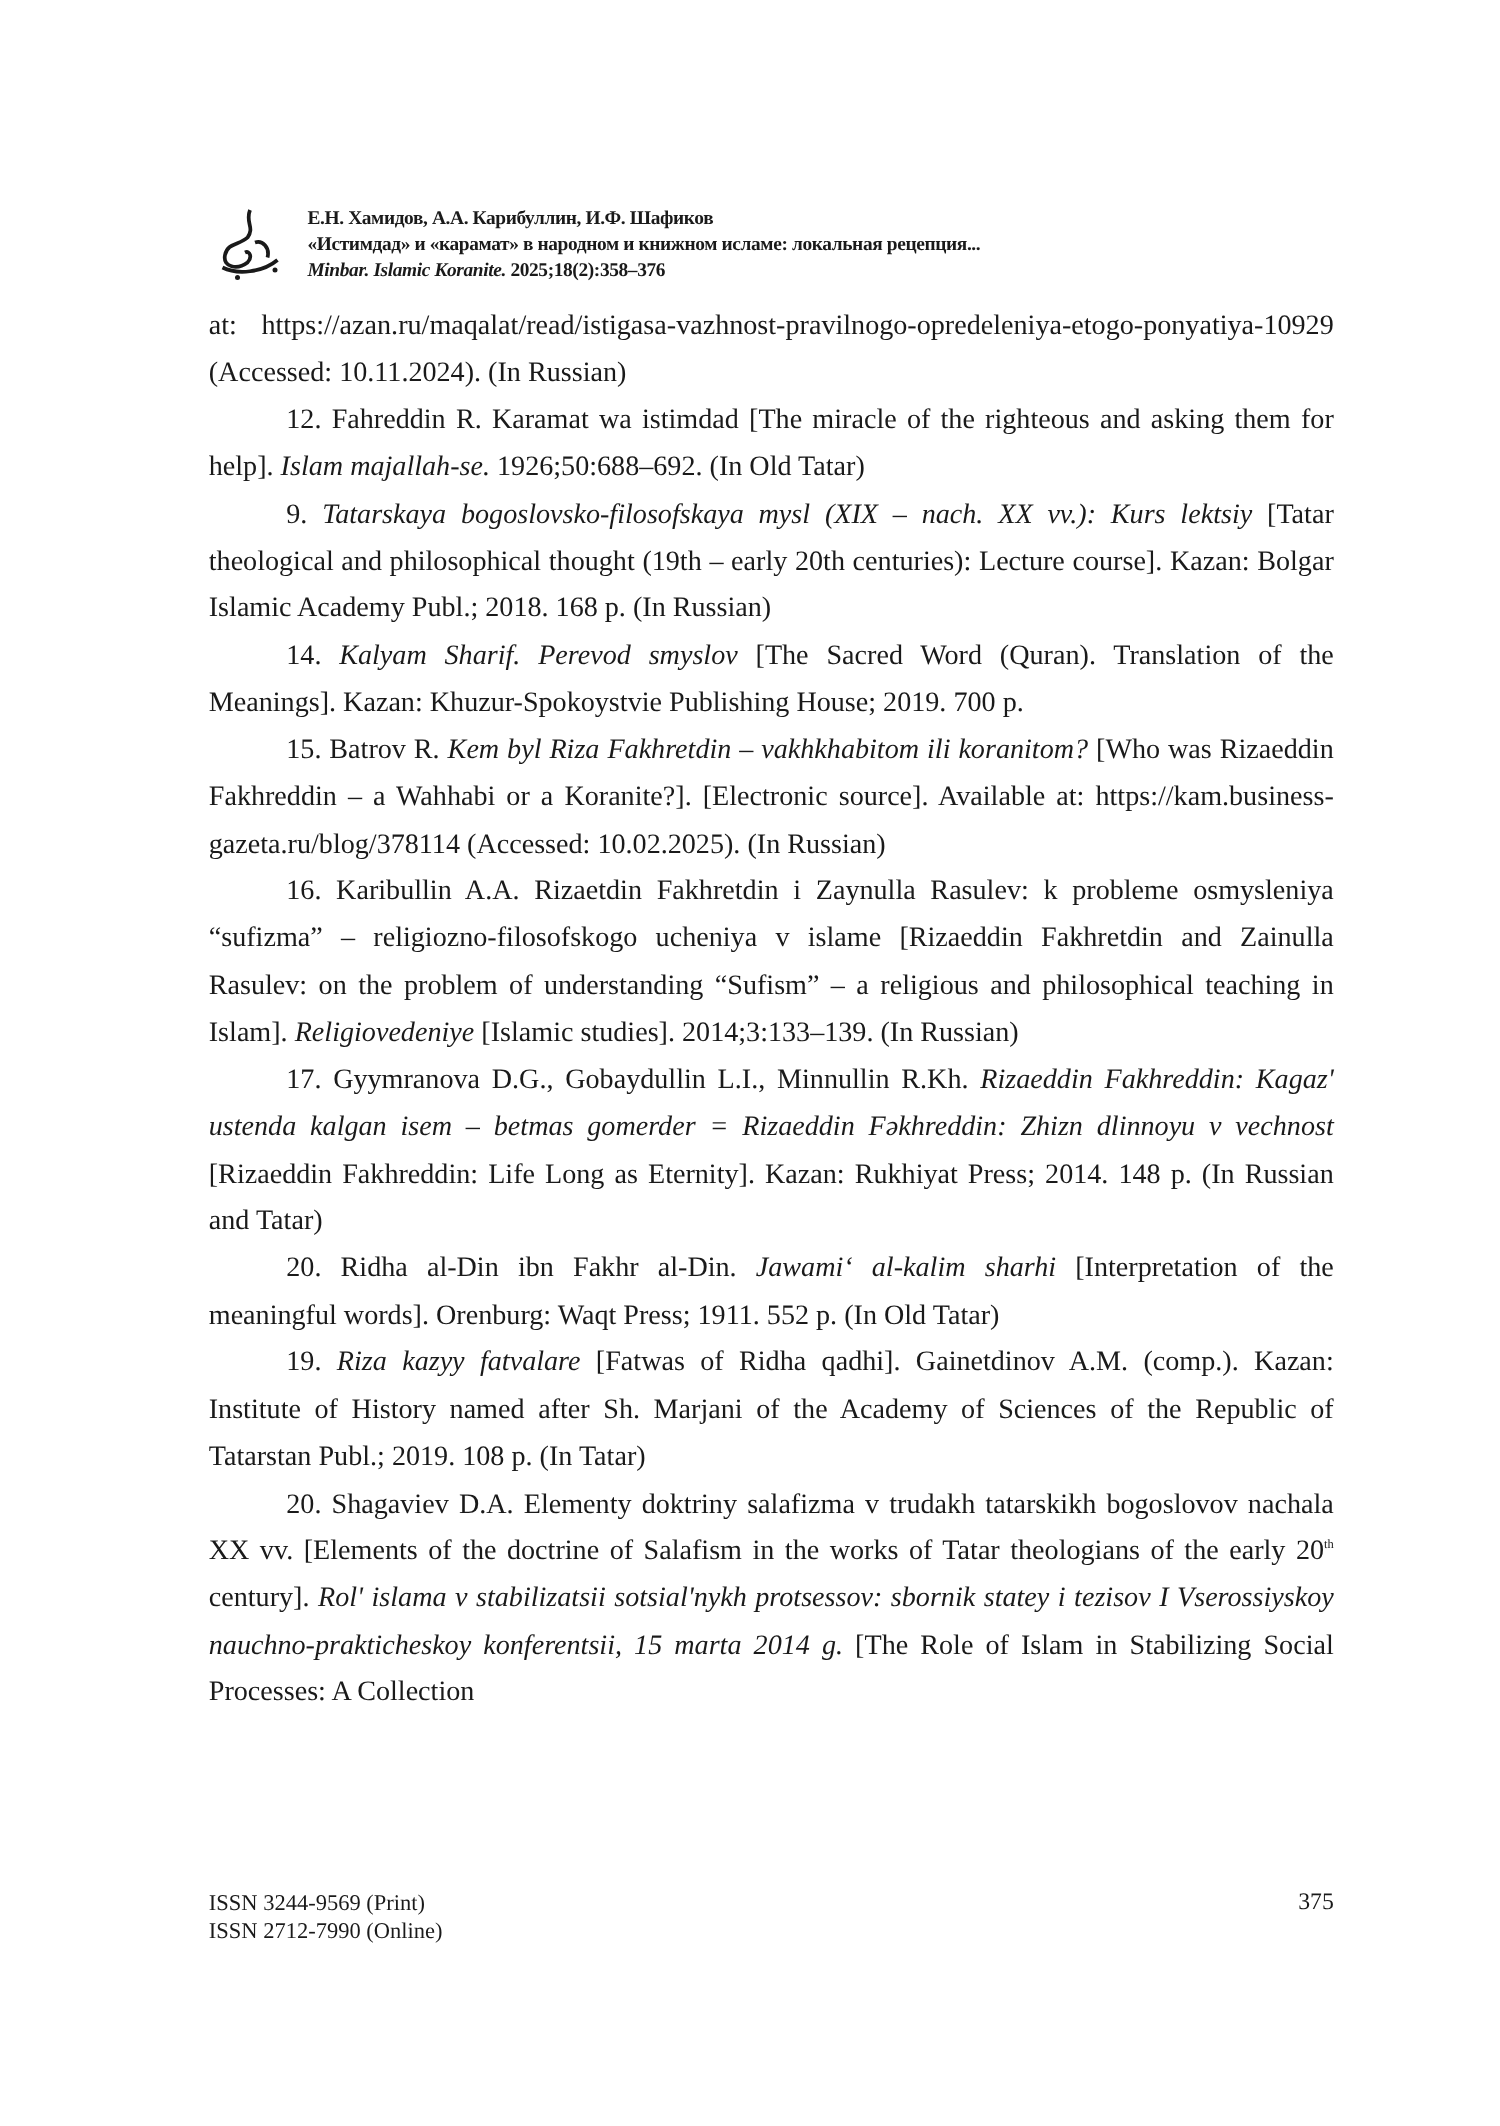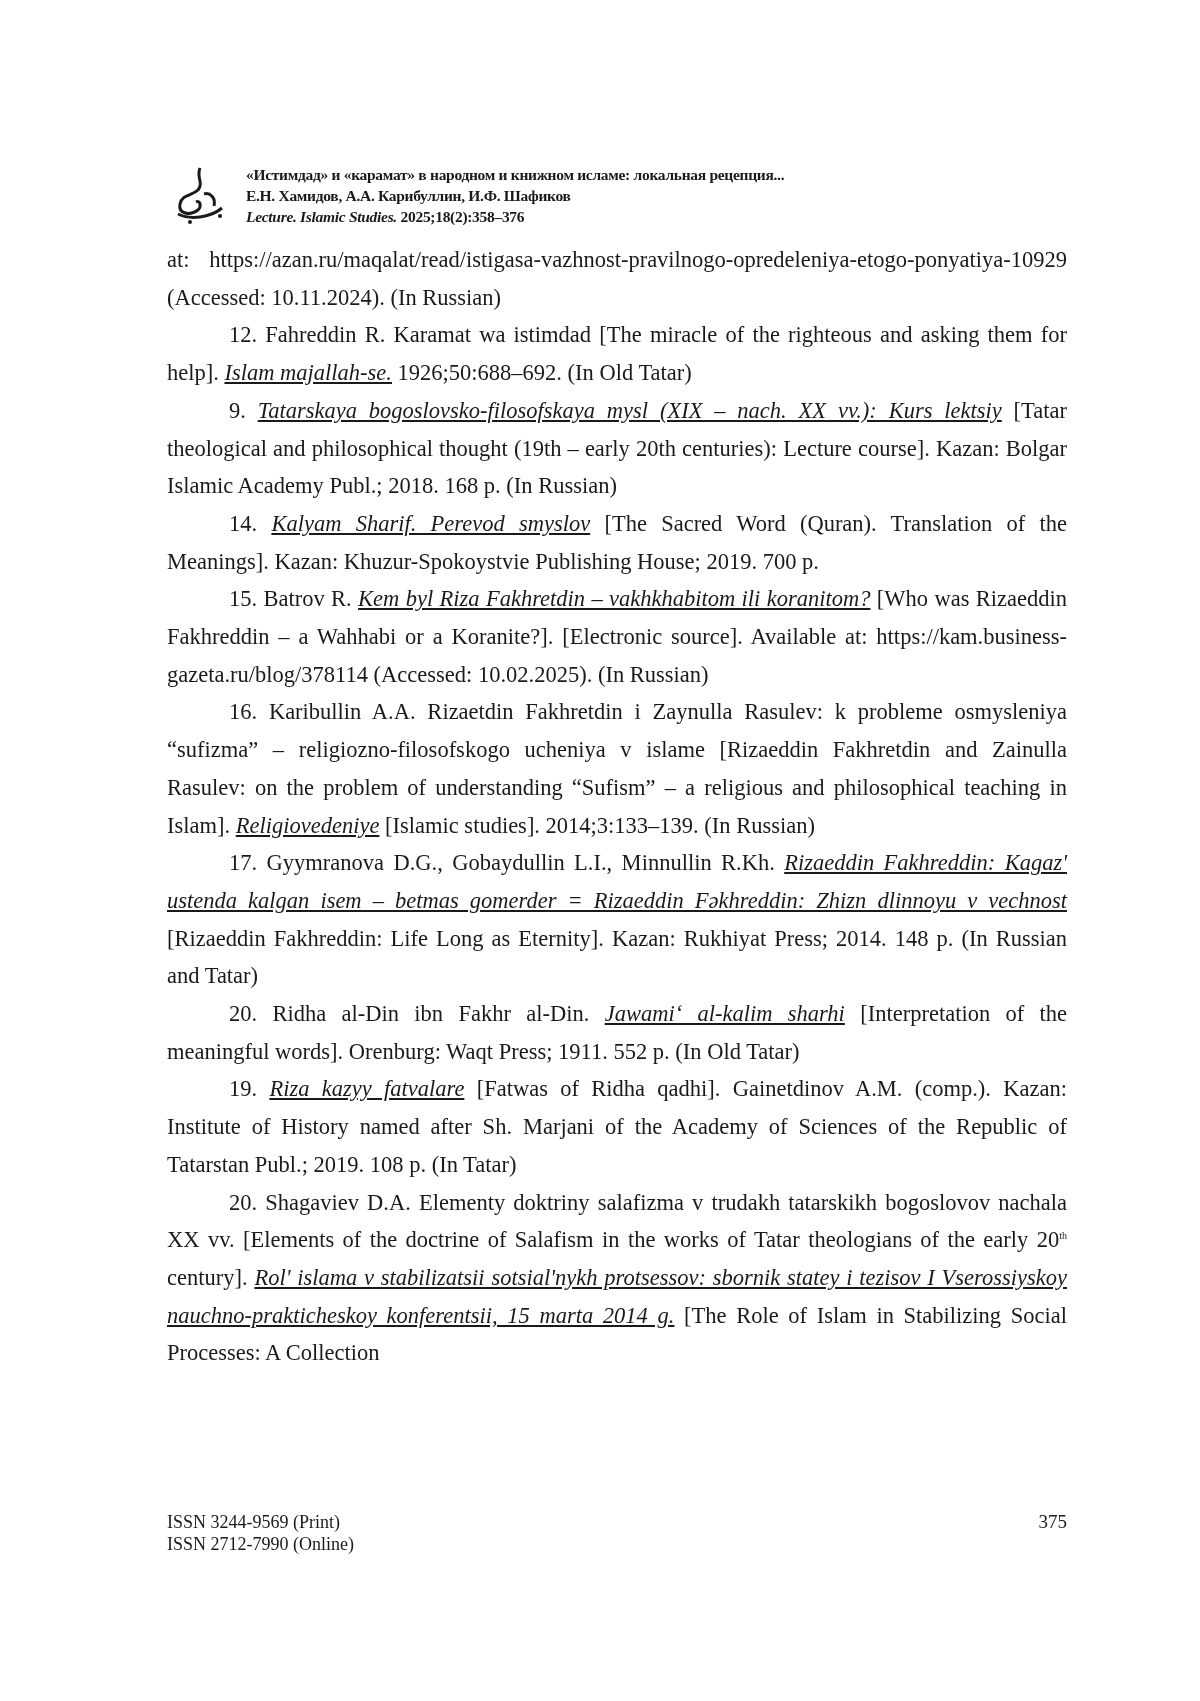--- a/index.html
+++ b/index.html
@@ -4,40 +4,40 @@
 <style>
   html, body { margin:0; padding:0; background:#ffffff; }
   body { width:1200px; height:1701px; position:relative; overflow:hidden; font-family:"Liberation Serif","DejaVu Serif",serif; color:#1a1a1a; }
   .header { position:absolute; left:170px; top:160px; width:820px; height:70px; }
   .logo { position:absolute; left:0; top:4px; width:56px; height:60px; }
   .header-text { position:absolute; left:76px; top:4px; font-size:15.5px; line-height:21px; font-weight:bold; letter-spacing:-0.3px; }
   .header-text .ital { font-style:italic; }
   .body { position:absolute; left:167px; top:241px; width:900px; font-size:22.5px; line-height:37.7px; text-align:justify; }
   .body p { margin:0; }
   .ref { text-indent:62px; }
-  .body i { font-style:italic;text-decoration:underline; }
+  .body i { font-style:italic; }
   .footer { position:absolute; left:167px; top:1511px; width:900px; font-size:18px; line-height:22px; }
   .footer .page { position:absolute; right:0; top:0; font-weight:normal; font-size:19px; }
   sup { font-size:10px; line-height:0; }
 </style>
 </head>
 <body>
 
 <div class="header">
   <svg class="logo" viewBox="0 0 56 60">
     <path d="M30 4 C26 14, 34 18, 28 26 C22 32, 12 30, 10 40 C8 50, 20 52, 28 46 C32 42, 30 36, 26 38" fill="none" stroke="#1a1a1a" stroke-width="3"></path>
     <path d="M8 50 C20 56, 40 54, 52 44" fill="none" stroke="#1a1a1a" stroke-width="3"></path>
     <path d="M34 30 C40 28, 46 34, 44 42" fill="none" stroke="#1a1a1a" stroke-width="3"></path>
     <circle cx="50" cy="52" r="2" fill="#1a1a1a"></circle>
     <circle cx="20" cy="58" r="2" fill="#1a1a1a"></circle>
   </svg>
   <div class="header-text">
+    <div>Е.Н. Хамидов, А.А. Карибуллин, И.Ф. Шафиков</div>
     <div>«Истимдад» и «карамат» в народном и книжном исламе: локальная рецепция...</div>
-    <div>Е.Н. Хамидов, А.А. Карибуллин, И.Ф. Шафиков</div>
-    <div><span class="ital">Lecture. Islamic Studies.</span><span> 2025;18(2):358–376</span></div>
+    <div><span class="ital">Minbar. Islamic Koranite.</span><span> 2025;18(2):358–376</span></div>
   </div>
 </div>
 
 <div class="body">
   <p>at: https://azan.ru/maqalat/read/istigasa-vazhnost-pravilnogo-opredeleniya-etogo-ponyatiya-10929 (Accessed: 10.11.2024). (In Russian)</p>
   <p class="ref"><span>12. Fahreddin R. Karamat wa istimdad [The miracle of the righteous and asking them for help]. </span><i>Islam majallah-se.</i><span> 1926;50:688–692. (In Old Tatar)</span></p>
   <p class="ref"><span>9. </span><i>Tatarskaya bogoslovsko-filosofskaya mysl (XIX – nach. XX vv.): Kurs lektsiy</i><span> [Tatar theological and philosophical thought (19th – early 20th centuries): Lecture course]. Kazan: Bolgar Islamic Academy Publ.; 2018. 168 p. (In Russian)</span></p>
   <p class="ref"><span>14. </span><i>Kalyam Sharif. Perevod smyslov</i><span> [The Sacred Word (Quran). Translation of the Meanings]. Kazan: Khuzur-Spokoystvie Publishing House; 2019. 700 p.</span></p>
   <p class="ref"><span>15. Batrov R. </span><i>Kem byl Riza Fakhretdin – vakhkhabitom ili koranitom?</i><span> [Who was Rizaeddin Fakhreddin – a Wahhabi or a Koranite?]. [Electronic source]. Available at: https://kam.business-gazeta.ru/blog/378114 (Accessed: 10.02.2025). (In Russian)</span></p>
   <p class="ref"><span>16. Karibullin A.A. Rizaetdin Fakhretdin i Zaynulla Rasulev: k probleme osmysleniya “sufizma” – religiozno-filosofskogo ucheniya v islame [Rizaeddin Fakhretdin and Zainulla Rasulev: on the problem of understanding “Sufism” – a religious and philosophical teaching in Islam]. </span><i>Religiovedeniye</i><span> [Islamic studies]. 2014;3:133–139. (In Russian)</span></p>

